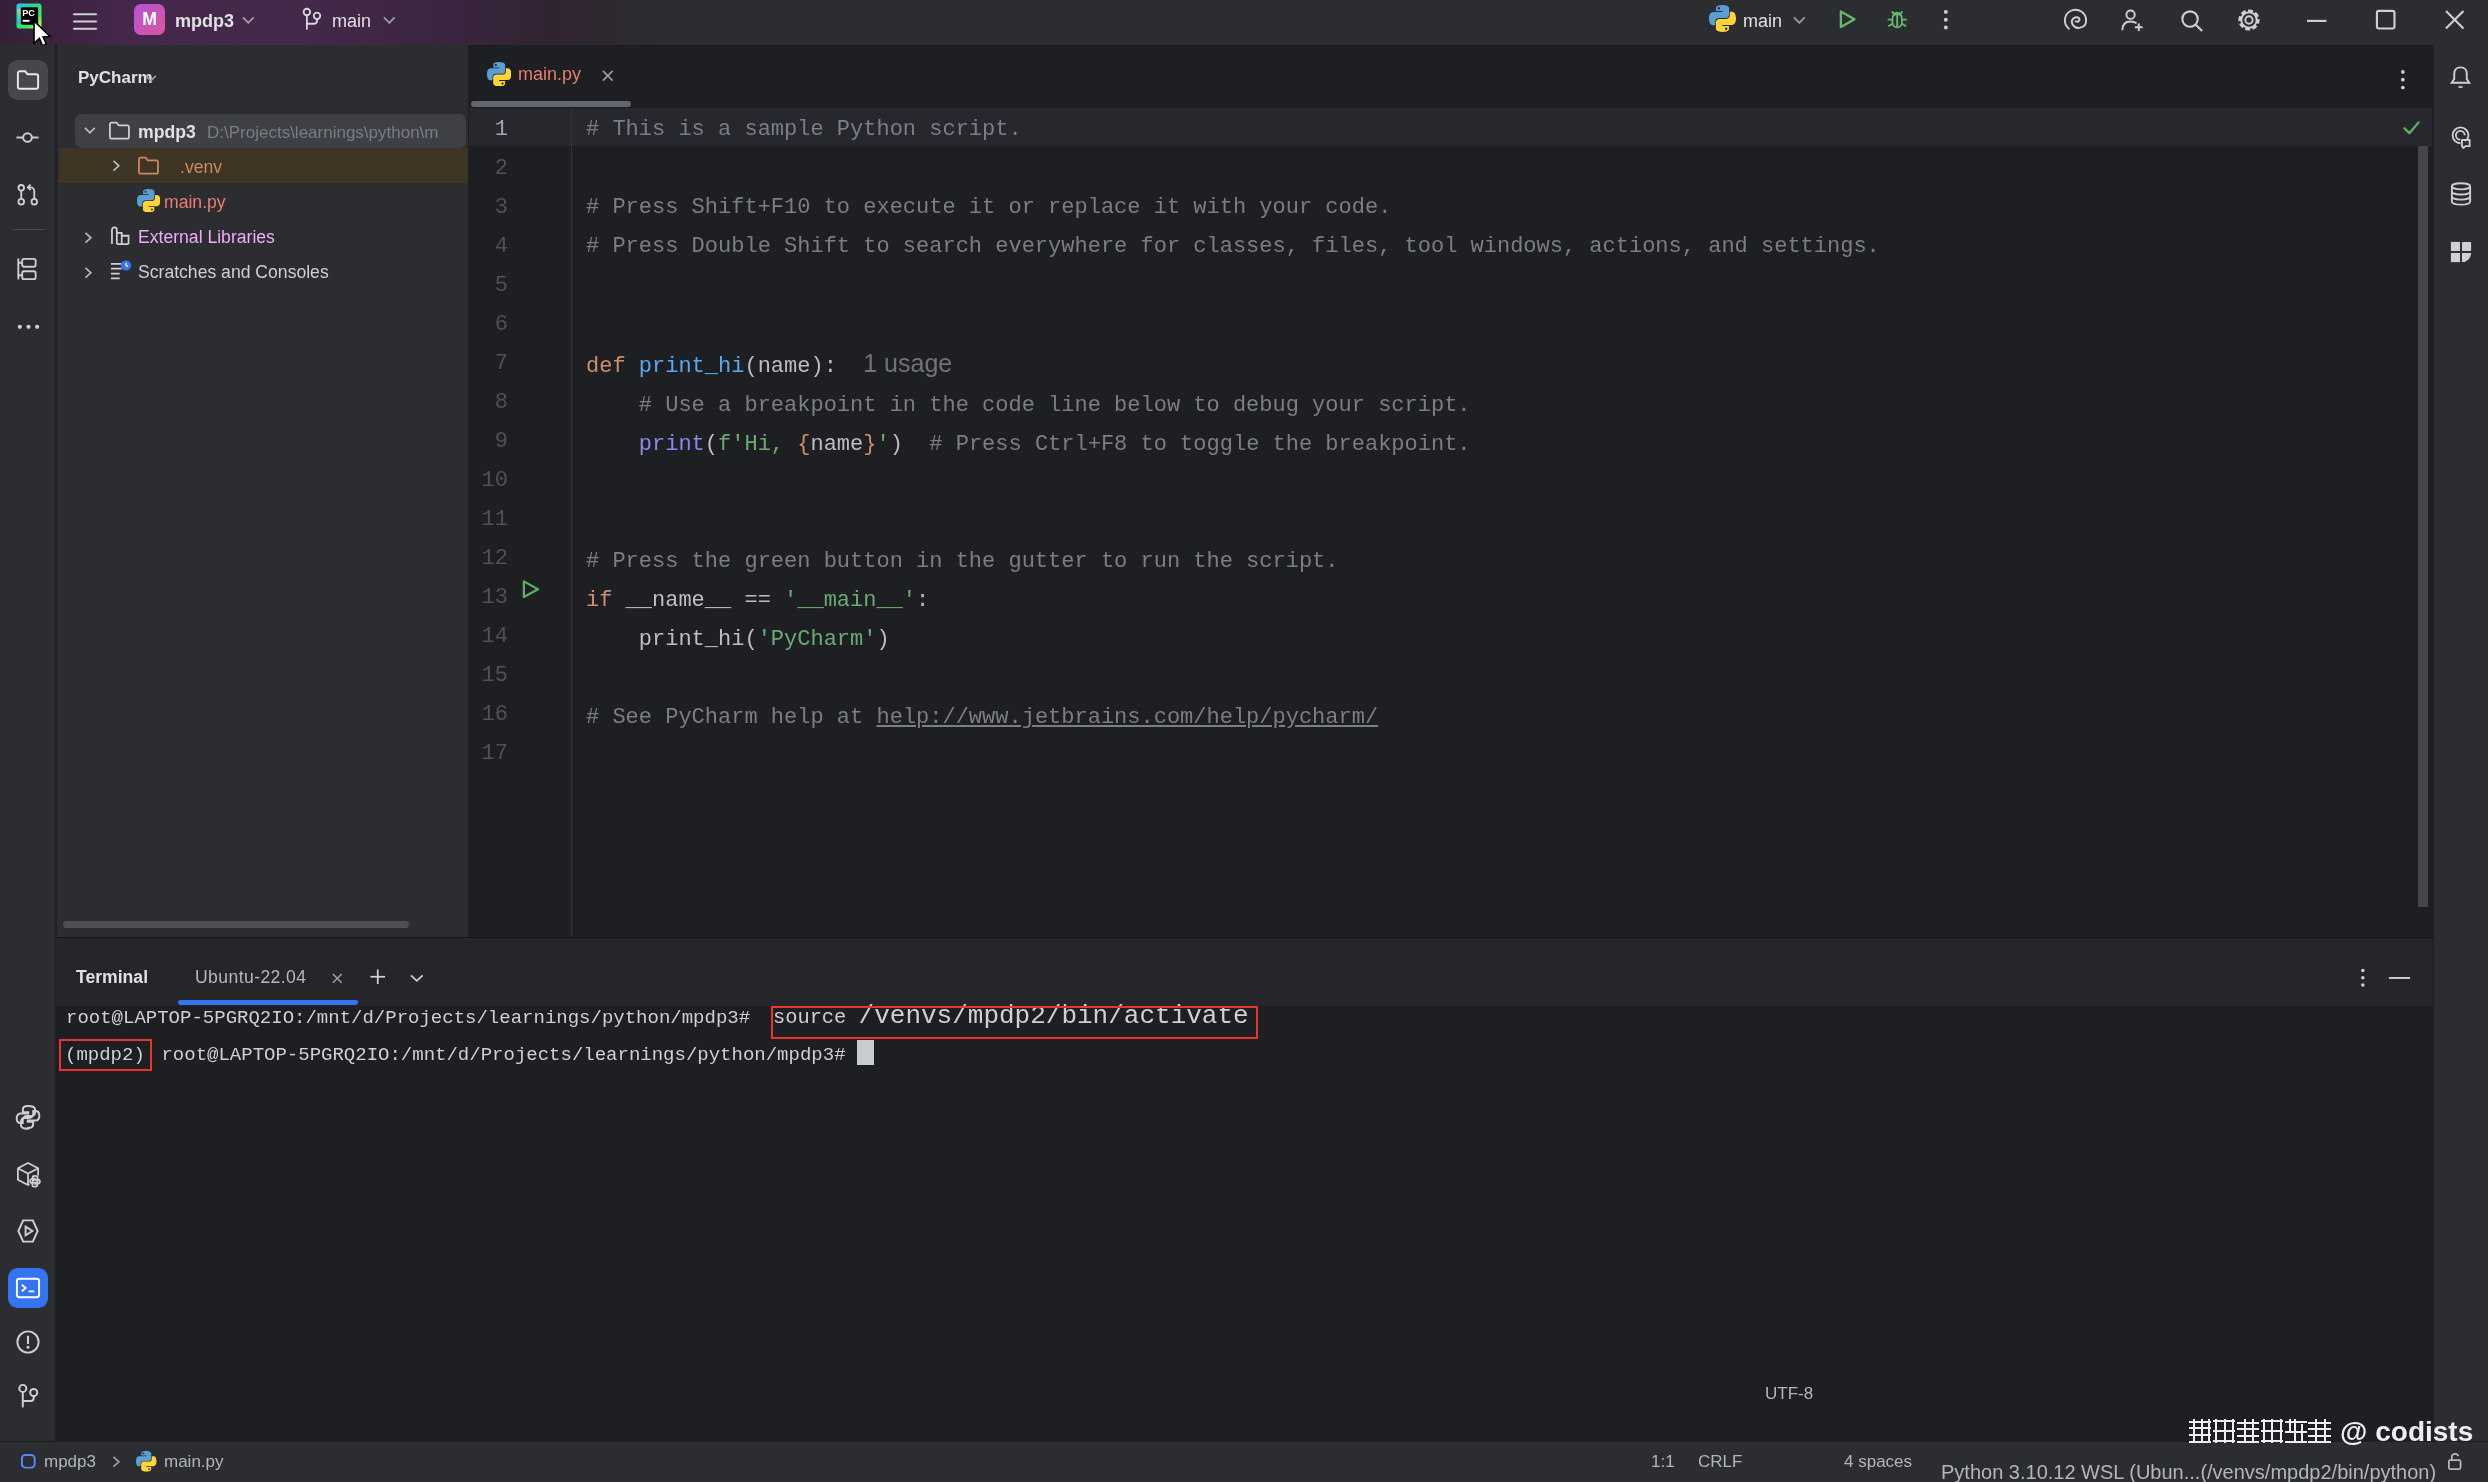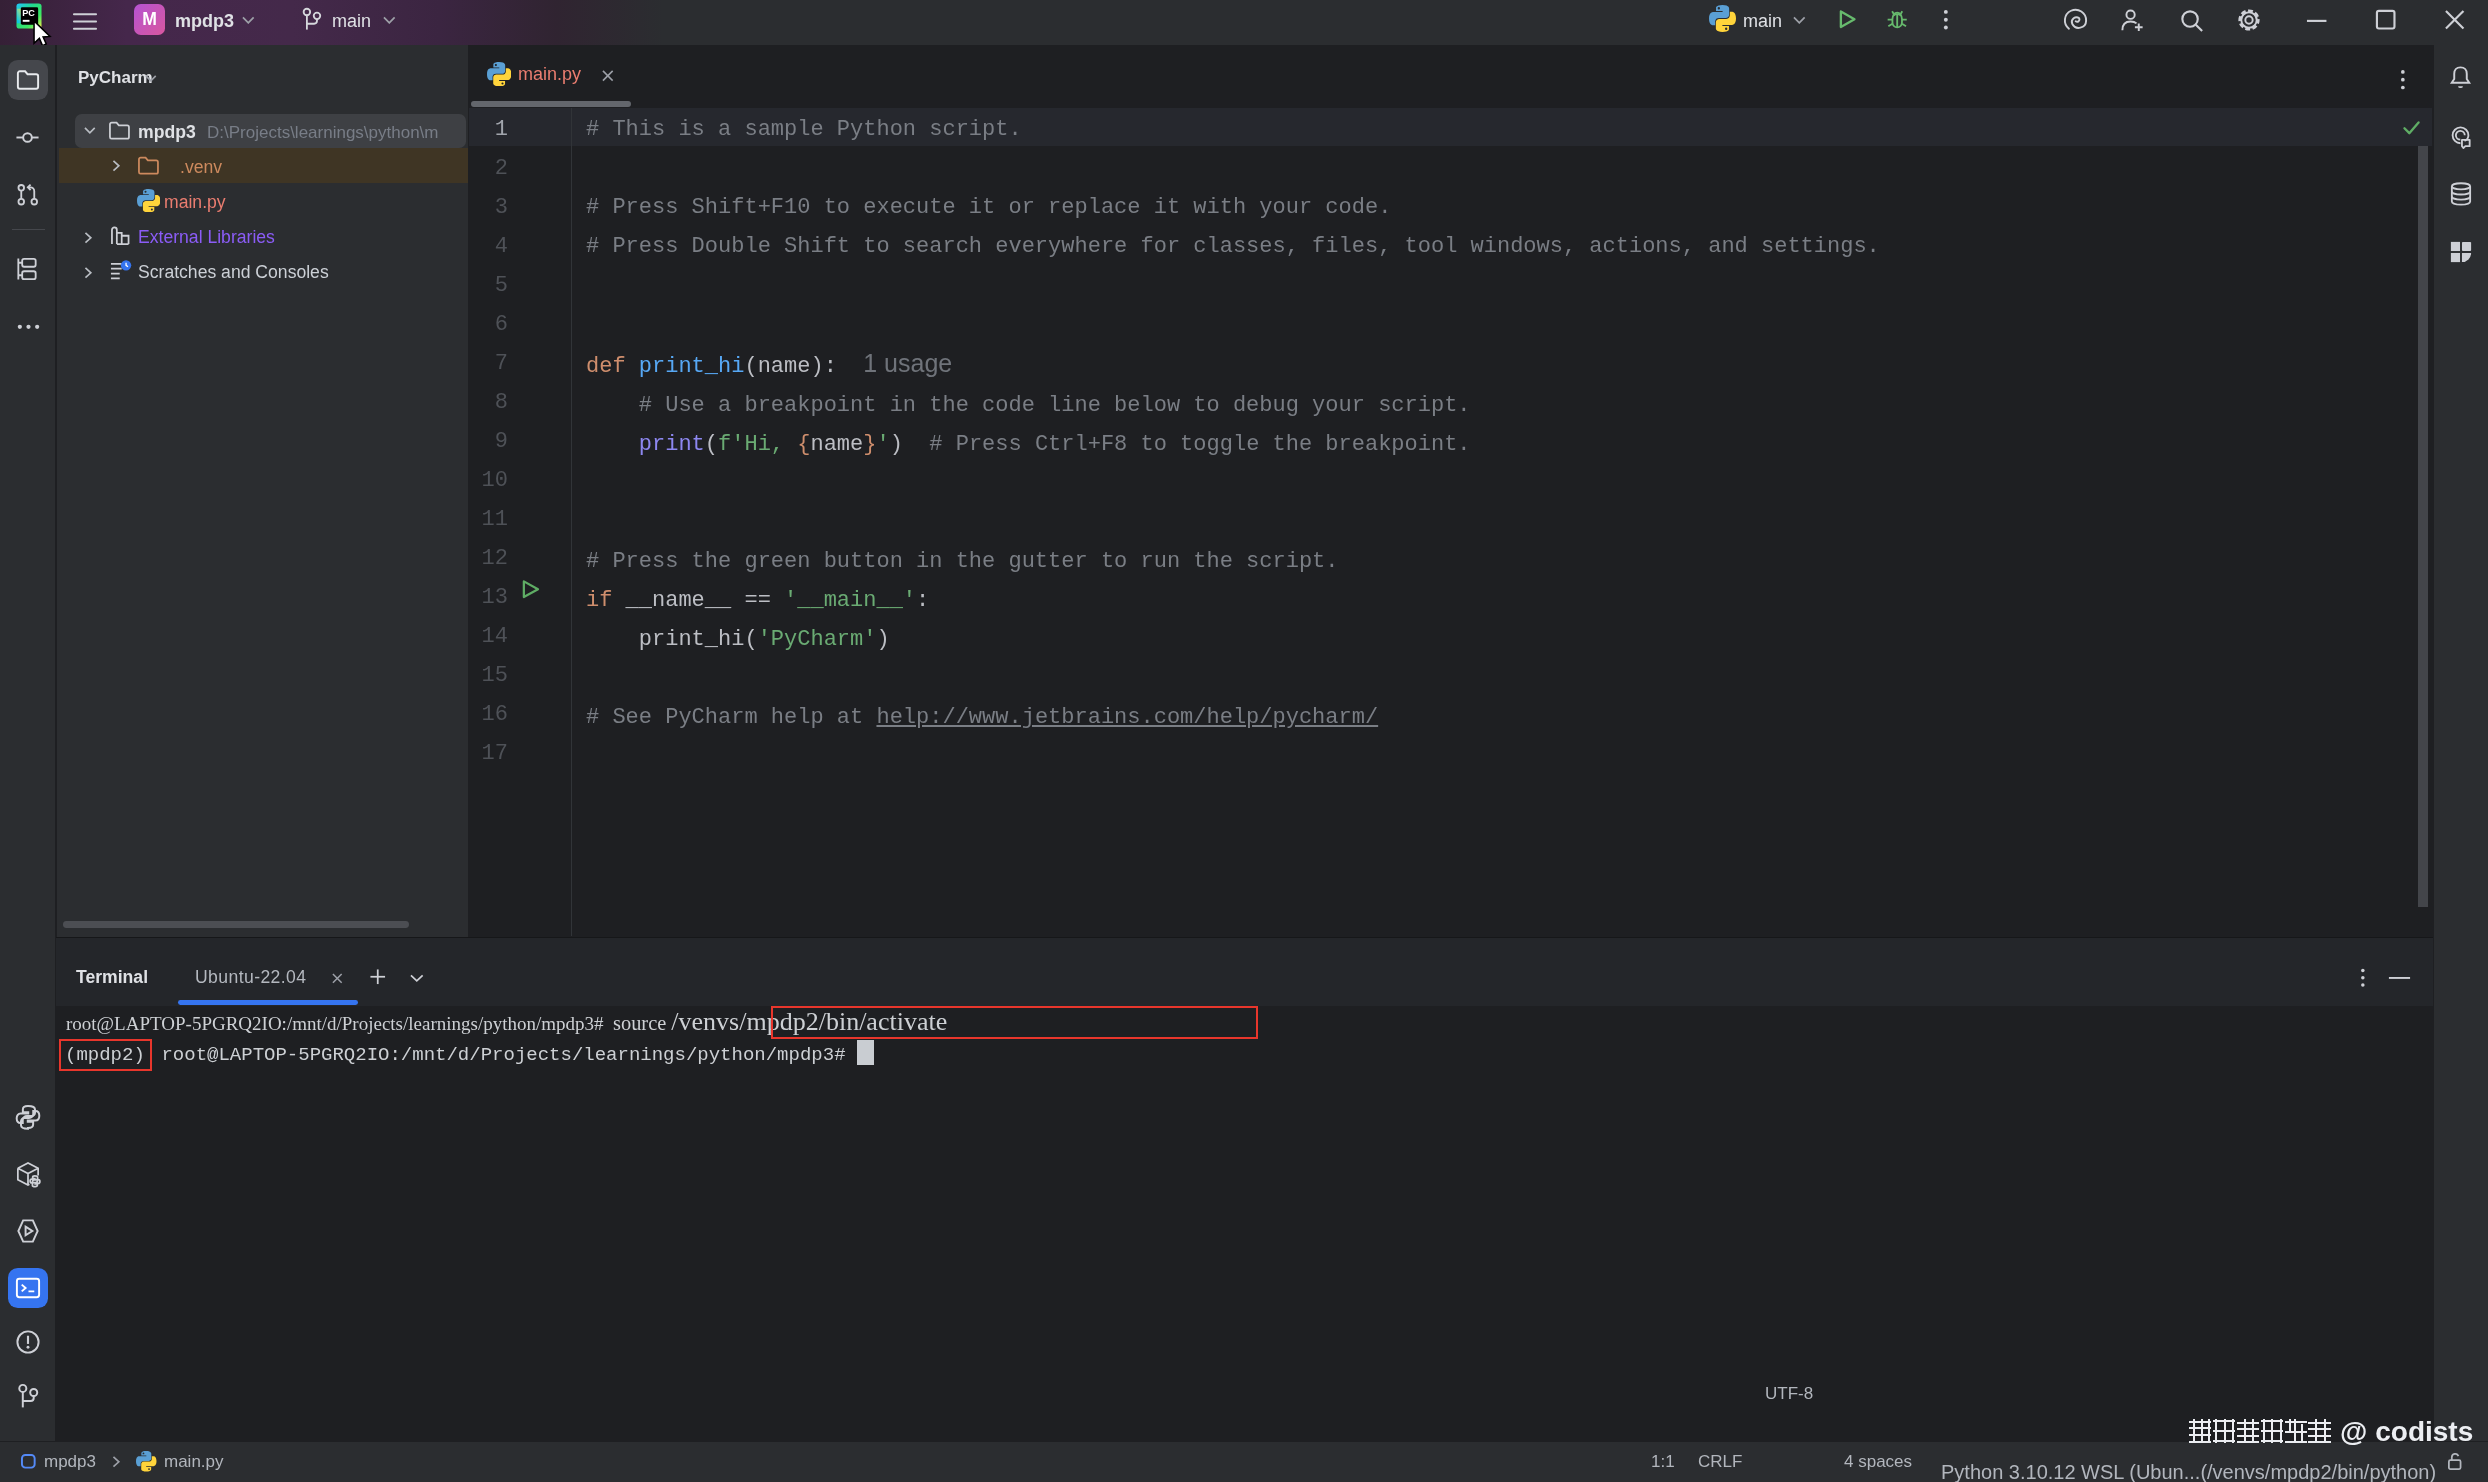--- a/index.html
+++ b/index.html
@@ -303,21 +303,21 @@
 <div class="abs" style="left:164px;top:192px;font-size:17.6px;color:#ea7d70;">main.py</div>
 
 <svg class="ic" style="left:83px;top:231px;" width="9.8" height="13.7" viewBox="0 0 10 14">
     <polyline points="2.5,2 8,7 2.5,12" fill="none" stroke="#b9bdc3" stroke-width="1.7"></polyline>
   </svg>
 <svg class="ic" style="left:110px;top:225px;" width="20.5" height="21.5" viewBox="0 0 21 22">
   <g fill="none" stroke="#ced0d6" stroke-width="1.8">
     <path d="M2 19.5 V5 a2.5 2.5 0 0 1 5 0 v14.5 M7 19.5 h12 M7 8 h5 v11.5 M12 11 h7 v8.5"></path>
   </g>
 </svg>
-<div class="abs" style="left:138px;top:227px;font-size:17.6px;color:#8b5cf6;">External Libraries</div>
+<div class="abs" style="left:138px;top:227px;font-size:17.6px;color:#f0abfc;">External Libraries</div>
 
 <svg class="ic" style="left:83px;top:266px;" width="9.8" height="13.7" viewBox="0 0 10 14">
     <polyline points="2.5,2 8,7 2.5,12" fill="none" stroke="#b9bdc3" stroke-width="1.7"></polyline>
   </svg>
 <svg class="ic" style="left:109px;top:259px;" width="23.4" height="23.4" viewBox="0 0 24 24">
   <g stroke="#ced0d6" stroke-width="1.8" fill="none">
     <path d="M2 5 h11 M2 10 h11 M2 15 h9 M2 20 h9"></path>
   </g>
   <circle cx="17.5" cy="6.5" r="5.3" fill="#3574f0"></circle>
   <g stroke="#fff" stroke-width="1.3" fill="none">
@@ -484,17 +484,17 @@
     <span class="bi">print</span>(<span class="str">f'Hi, </span><span class="brace">{</span>name<span class="brace">}</span><span class="str">'</span>)  <span class="cmt"># Press Ctrl+F8 to toggle the breakpoint.</span>
 
 
 <span class="cmt"># Press the green button in the gutter to run the script.</span>
 <span class="kw">if </span>__name__ == <span class="str">'__main__'</span>:
     print_hi(<span class="str">'PyCharm'</span>)
 
 <span class="cmt"># See PyCharm help at </span><span class="cmt" style="text-decoration:underline">help://www.jetbrains.com/help/pycharm/</span>
 </div>
 
-<div class="abs tline" style="left:66px; top:1006px; height:32px; line-height:32px;font-family:Liberation Serif, serif;">root@LAPTOP-5PGRQ2IO:/mnt/d/Projects/learnings/python/mpdp3#  <span style="font-size:20.4px;">source </span><span class="tbig">/venvs/mpdp2/bin/activate</span></div>
+<div class="abs tline" style="left:66px; top:1006px; height:32px; line-height:20px;">root@LAPTOP-5PGRQ2IO:/mnt/d/Projects/learnings/python/mpdp3#  <span style="font-size:20.4px;">source </span><span class="tbig">/venvs/mpdp2/bin/activate</span></div>
 <div class="abs tline" style="left:65px; top:1040px; height:31px; line-height:31px;">(mpdp2)<span style="margin-left:16.6px">root@LAPTOP-5PGRQ2IO:/mnt/d/Projects/learnings/python/mpdp3# </span><span style="display:inline-block;width:16.6px;height:25px;background:#c9cdd2;vertical-align:-4.9px;"></span></div>
 <div class="redbox" style="left:771px; top:1006px; width:487px; height:33px;"></div>
 <div class="redbox" style="left:59px; top:1039px; width:93px; height:32px;"></div>
 
 
 </body></html>

